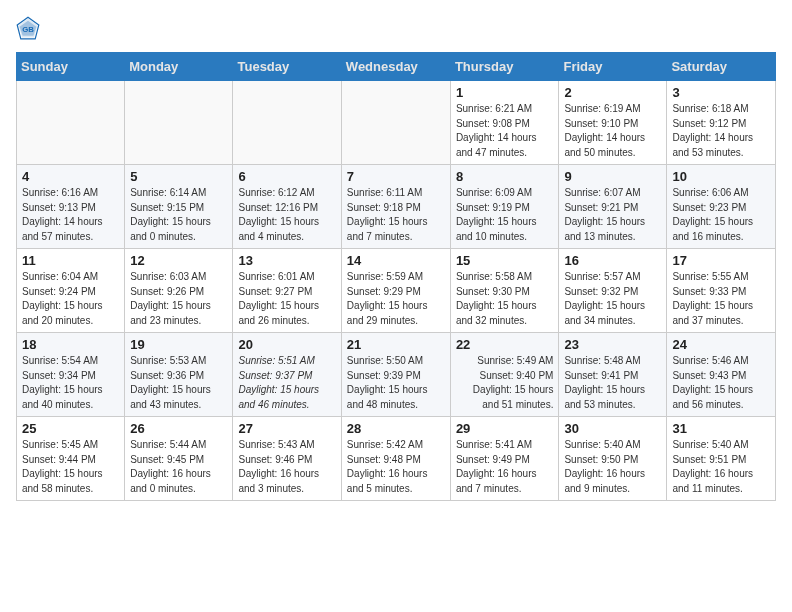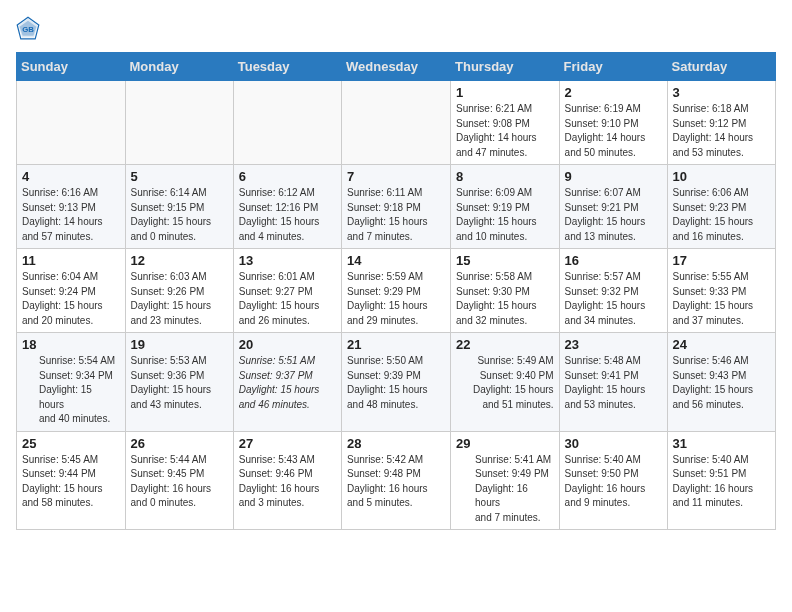--- a/index.html
+++ b/index.html
@@ -240,21 +240,21 @@
           <span class="day-num">17</span>
           <div class="day-info" style="white-space: pre-line;">Sunrise: 5:55 AM
 Sunset: 9:33 PM
 Daylight: 15 hours
 and 37 minutes.</div>
         </td>
       </tr>
       <tr class="row-alt">
         <td>
           <span class="day-num">18</span>
-          <div class="day-info" style="white-space: pre-line; margin-left: 17px;">Sunrise: 5:54 AM
+          <div class="day-info" style="white-space: pre-line;">Sunrise: 5:54 AM
 Sunset: 9:34 PM
 Daylight: 15 hours
 and 40 minutes.</div>
         </td>
         <td>
           <span class="day-num">19</span>
           <div class="day-info" style="white-space: pre-line;">Sunrise: 5:53 AM
 Sunset: 9:36 PM
 Daylight: 15 hours
 and 43 minutes.</div>
@@ -319,21 +319,21 @@
         </td>
         <td>
           <span class="day-num">28</span>
           <div class="day-info" style="white-space: pre-line;">Sunrise: 5:42 AM
 Sunset: 9:48 PM
 Daylight: 16 hours
 and 5 minutes.</div>
         </td>
         <td>
           <span class="day-num">29</span>
-          <div class="day-info" style="white-space: pre-line; margin-left: 19px;">Sunrise: 5:41 AM
+          <div class="day-info" style="white-space: pre-line;">Sunrise: 5:41 AM
 Sunset: 9:49 PM
 Daylight: 16 hours
 and 7 minutes.</div>
         </td>
         <td>
           <span class="day-num">30</span>
           <div class="day-info" style="white-space: pre-line;">Sunrise: 5:40 AM
 Sunset: 9:50 PM
 Daylight: 16 hours
 and 9 minutes.</div>

